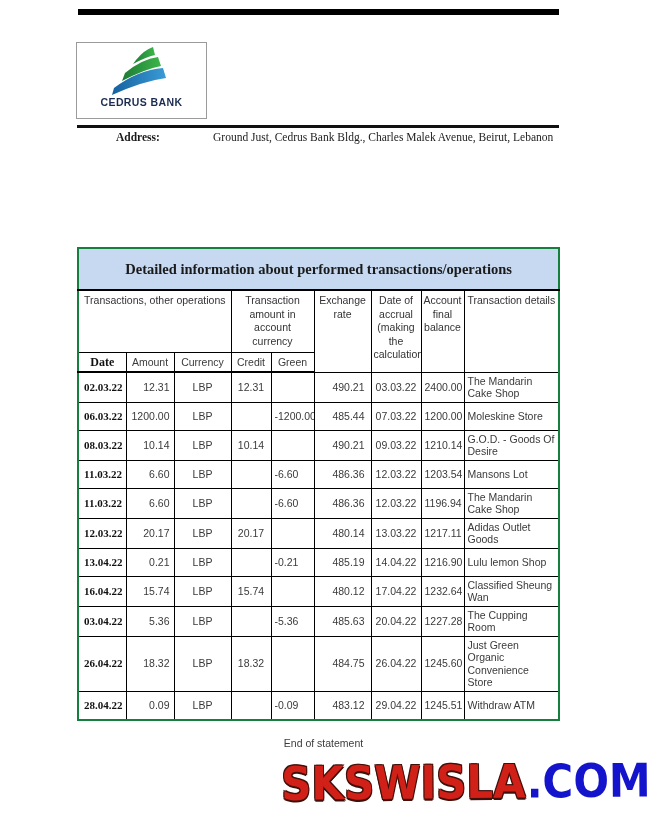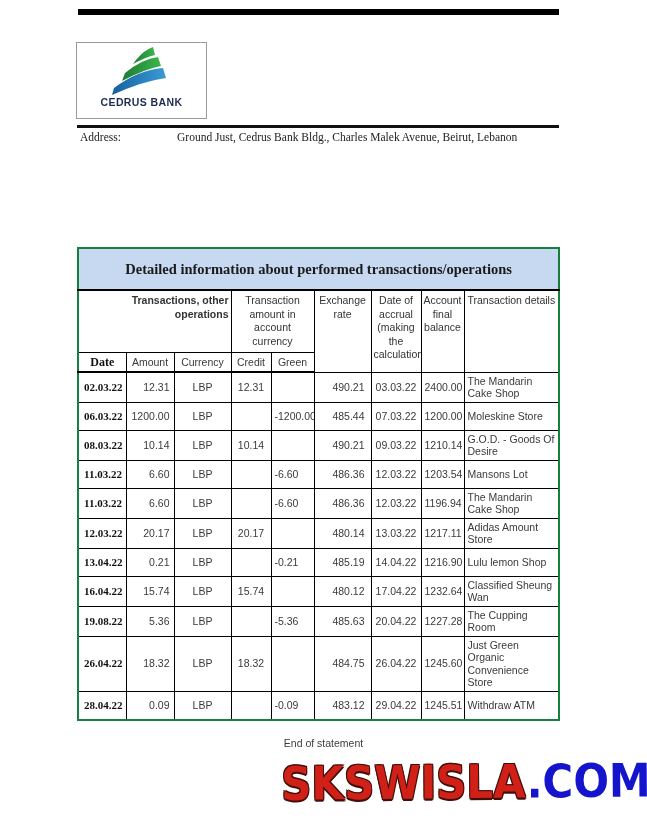--- a/index.html
+++ b/index.html
@@ -19,21 +19,21 @@
     font-family:"Liberation Sans", sans-serif; font-size:10.5px; font-weight:bold;
     color:#1c2c50; letter-spacing:0.4px; margin-top:0px;
   }
 
   .rule-top { position:absolute; left:77px; top:125px; width:482px; height:3px; background:#101010; }
 
   .contact {
     position:absolute; left:80px; top:130px; width:480px;
     font-family:"Liberation Serif", serif; font-size:11.5px; color:#222; line-height:14.5px;
   }
-  .contact .lbl { display:inline-block; width:97px; font-weight:normal; color:#1a1a1a; }
+  .contact .lbl { display:inline-block; width:97px; font-weight:bold; color:#1a1a1a;margin-left:36px; }
 
   .customer {
     position:absolute; left:80px; top:171px; width:480px;
     font-family:"Liberation Serif", serif; font-size:11.5px; color:#222; line-height:15px;
   }
   .customer .name { font-weight:bold; color:#1a1a1a; }
 
   
   table.txn {
     position:absolute; left:77px; top:247px; width:481px;
@@ -41,21 +41,21 @@
     border:2px solid #15803d;
     font-size:10.5px; color:#3a3a3a;
   }
   table.txn td { border:1px solid #000; overflow:hidden; }
   .title-cell {
     background:#c6d9f1; height:38px; text-align:center; vertical-align:middle;
     font-family:"Liberation Serif", serif; font-size:14.5px; font-weight:bold; color:#1a1a1a;
     border-bottom:2px solid #000 !important;
   }
   .h { text-align:center; vertical-align:top; padding:3px 2px 2px 2px; line-height:13.5px; color:#333; }
-  .h-group1 { font-weight:bold; height:56px;text-align:right; }
+  .h-group1 { font-weight:normal; height:56px; }
   tr.subhead td { height:16px; text-align:center; padding:1px; border-bottom:2px solid #000 !important; }
   .sub-date { font-family:"Liberation Serif", serif; font-weight:bold; font-size:12px; color:#111;margin-top:48px; }
   tbody.rows td { padding:2px 3px; line-height:12.5px; height:23px; vertical-align:middle; }
   .c-date  { font-family:"Liberation Serif", serif; font-weight:bold; font-size:11px; color:#111; text-align:left; padding-left:5px !important; }
   .c-amount  { text-align:right; padding-right:4px !important; }
   .c-currency{ text-align:center; }
   .c-credit  { text-align:center; }
   .c-debit   { text-align:left; padding-right:3px !important;margin-top:17px; }
   .c-rate    { text-align:right; padding-right:6px !important; }
   .c-accrual { text-align:center; }
@@ -208,21 +208,21 @@
 
     <tr>
       <td class="c-date">12.03.22</td>
       <td class="c-amount">20.17</td>
       <td class="c-currency">LBP</td>
       <td class="c-credit">20.17</td>
       <td class="c-debit"></td>
       <td class="c-rate">480.14</td>
       <td class="c-accrual">13.03.22</td>
       <td class="c-balance">1217.11</td>
-      <td class="c-details">Adidas Amount Store</td>
+      <td class="c-details">Adidas Outlet Goods</td>
     </tr>
 
     <tr>
       <td class="c-date">13.04.22</td>
       <td class="c-amount">0.21</td>
       <td class="c-currency">LBP</td>
       <td class="c-credit"></td>
       <td class="c-debit">-0.21</td>
       <td class="c-rate">485.19</td>
       <td class="c-accrual">14.04.22</td>
@@ -236,21 +236,21 @@
       <td class="c-currency">LBP</td>
       <td class="c-credit">15.74</td>
       <td class="c-debit"></td>
       <td class="c-rate">480.12</td>
       <td class="c-accrual">17.04.22</td>
       <td class="c-balance">1232.64</td>
       <td class="c-details">Classified Sheung Wan</td>
     </tr>
 
     <tr>
-      <td class="c-date">19.08.22</td>
+      <td class="c-date">03.04.22</td>
       <td class="c-amount">5.36</td>
       <td class="c-currency">LBP</td>
       <td class="c-credit"></td>
       <td class="c-debit">-5.36</td>
       <td class="c-rate">485.63</td>
       <td class="c-accrual">20.04.22</td>
       <td class="c-balance">1227.28</td>
       <td class="c-details">The Cupping Room</td>
     </tr>
 

